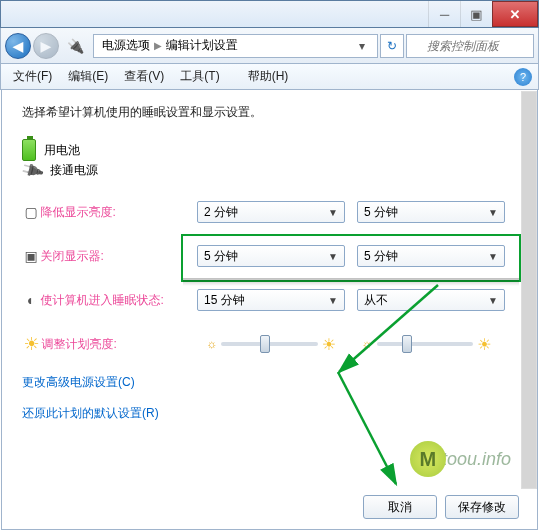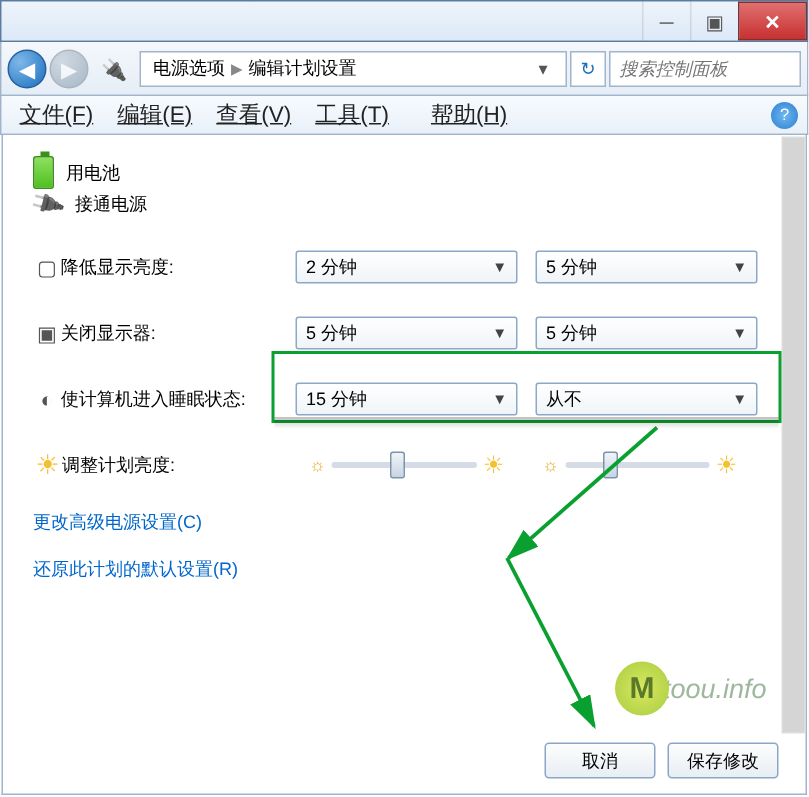--- a/index.html
+++ b/index.html
@@ -15,46 +15,46 @@
   
   
   .navbar { height: 36px; background: linear-gradient(#f4f8fc,#e5edf6); border:1px solid #a0b4cc; border-top:none; display:flex; align-items:center; padding:0 4px; gap:2px; }
   .navbtn { width:26px; height:26px; border-radius:50%; background: radial-gradient(circle at 30% 30%, #7fb8e8,#1a6fc0); display:flex; align-items:center; justify-content:center; color:#fff; font-size:14px; border:1px solid #2a5f9e;}
   .navbtn.dim { opacity:0.4; filter:grayscale(0.7); }
   .navbar .wicon { width:22px; height:22px; margin:0 4px; display:flex; align-items:center; justify-content:center; font-size:14px;}
   .breadcrumb { flex:1; height:24px; background:#fff; border:1px solid #a0b4cc; display:flex; align-items:center; font-size:12px; padding:0 8px; }
   .breadcrumb .sep { color:#888; margin:0 4px; font-size:10px;}
   .breadcrumb .bc-drop { margin-left:auto; color:#555; padding:0 4px;}
   .refreshbtn { width:24px; height:24px; border:1px solid #a0b4cc; background:#fff; display:flex; align-items:center; justify-content:center; color:#1a6fc0; font-size:12px;}
-  .searchbox { width:128px; height:24px; border:1px solid #a0b4cc; background:#fff; font-size:12px; color:#8b5cf6; padding:0 6px; font-style:italic;}
+  .searchbox { width:128px; height:24px; border:1px solid #a0b4cc; background:#fff; font-size:12px; color:#8b5cf6; padding:0 20px; font-style:italic;}
   
   
   .menubar { height:26px; background:linear-gradient(#f7fbff,#e8f0f8); border:1px solid #a0b4cc; border-top:none; display:flex; align-items:center; padding:0 6px; gap:4px;}
-  .menuitem { font-size:15px; color:#222; padding:2px 6px;text-decoration:underline; }
+  .menuitem { font-size:12px; color:#222; padding:2px 6px; }
   .menubar .help { margin-left:12px; }
   .menubar .qmark { margin-left:auto; width:18px;height:18px; border-radius:50%; background:radial-gradient(circle,#6fb8f0,#2a7ed0); color:#fff; font-size:11px; display:flex;align-items:center;justify-content:center;}
   
   
   .content-wrap { position:absolute; top:90px; left:1px; right:1px; bottom:1px; border:1px solid #a0b4cc; border-top:none; padding:14px 20px 10px 20px; background:#fff; }
   .scrollbar { position:absolute; right:2px; top:91px; bottom:42px; width:16px; background:#f0f0f0; border:1px solid #ddd;}
   .scrollbar .thumb{ background:#d5d5d5; height:100%;}
   
   h1 { font-size:15px; color:#003399; font-weight:normal; margin-bottom:8px;}
   .subtitle { font-size:12px; color:#222; margin-bottom:18px;}
   
   .hdr-row { display:flex; align-items:flex-start; margin-bottom:18px;flex-direction:column; }
   .hdr-row .spacer { width:190px; }
   .hdr-col { width:160px; display:flex; align-items:center; gap:8px; font-size:12px;}
   .battery-icon { width:14px; height:22px; background:linear-gradient(#8de060,#4fc020); border:1px solid #3a9018; border-radius:2px; position:relative;}
   .battery-icon::before{content:""; position:absolute; top:-4px; left:4px; width:6px;height:3px; background:#3a9018;}
   .plug-icon { font-size:16px; transform:rotate(-30deg); display:inline-block;}
   
   .setting-row { display:flex; align-items:center; margin-bottom:16px; min-height:28px;}
   .setting-row .icon { width:20px; font-size:14px; color:#555; display:flex; justify-content:center;}
-  .setting-row .label { width:170px; font-size:12px; color:#000000; }
+  .setting-row .label { width:170px; font-size:12px; color:#ec4899; }
   .setting-row .ctrl { width:160px; padding-right:12px;}
   
   .dropdown { width:148px; height:22px; border:1px solid #8ca8c8; background:linear-gradient(#fff,#f0f4f8); font-size:12px; padding:0 6px; display:flex; align-items:center; justify-content:space-between; border-radius:2px;text-align:center;}
   .dropdown .arrow { color:#444; font-size:10px;}
   
   .highlight-box { position:absolute; border:2px solid #0aa030; pointer-events:none; }
   .hl1 { left:181px; top:234px; width:340px; height:48px; }
   .shadowbar { position:absolute; left:183px; top:278px; width:336px; height:8px; background:linear-gradient(rgba(0,0,0,0.25),transparent);}
   
   .slider-row .icon { color:#f5c030; font-size:18px;}
@@ -111,20 +111,21 @@
 <div class="menubar">
   <div class="menuitem">文件(F)</div>
   <div class="menuitem">编辑(E)</div>
   <div class="menuitem">查看(V)</div>
   <div class="menuitem">工具(T)</div>
   <div class="menuitem help">帮助(H)</div>
   <div class="qmark">?</div>
 </div>
 
 <div class="content-wrap">
+  <div class="subtitle">选择希望计算机使用的睡眠设置和显示设置。</div>
 
   <div class="hdr-row">
     <div class="spacer"></div>
     <div class="hdr-col">
       <div class="battery-icon"></div>
       <span>用电池</span>
     </div>
     <div class="hdr-col">
       <span class="plug-icon">🔌</span>
       <span>接通电源</span>

